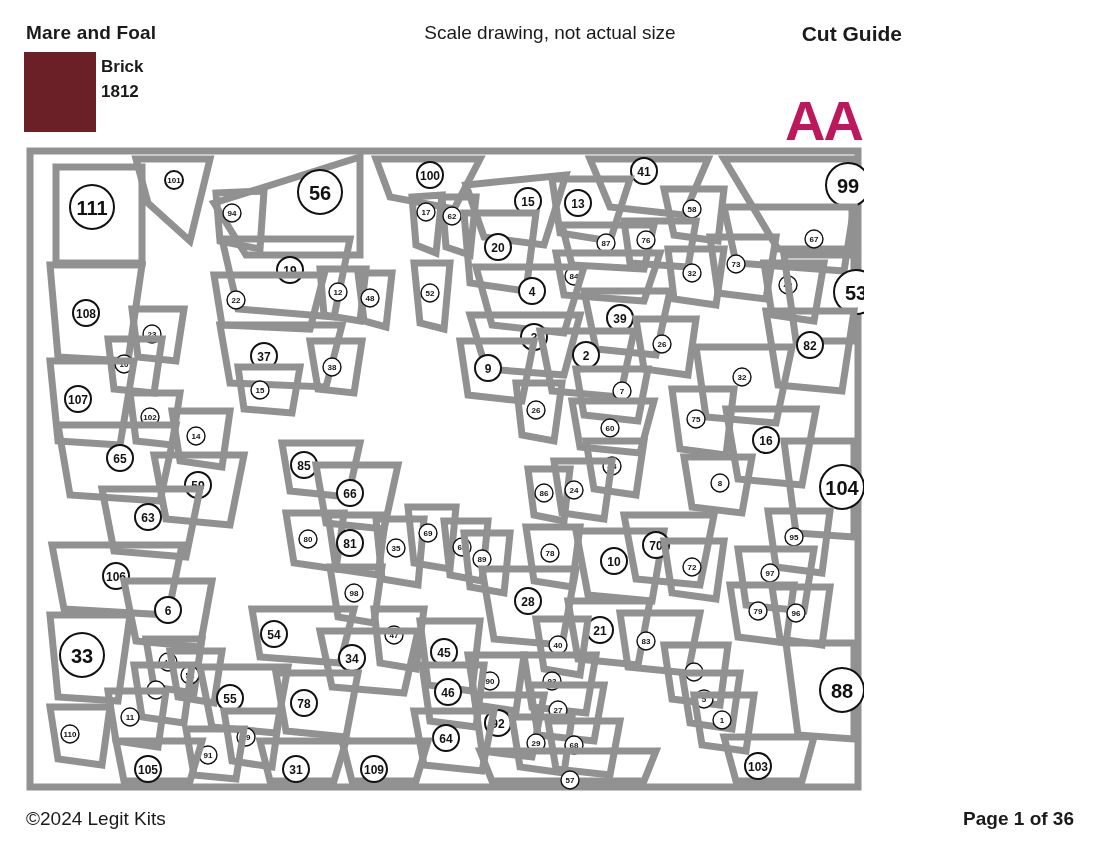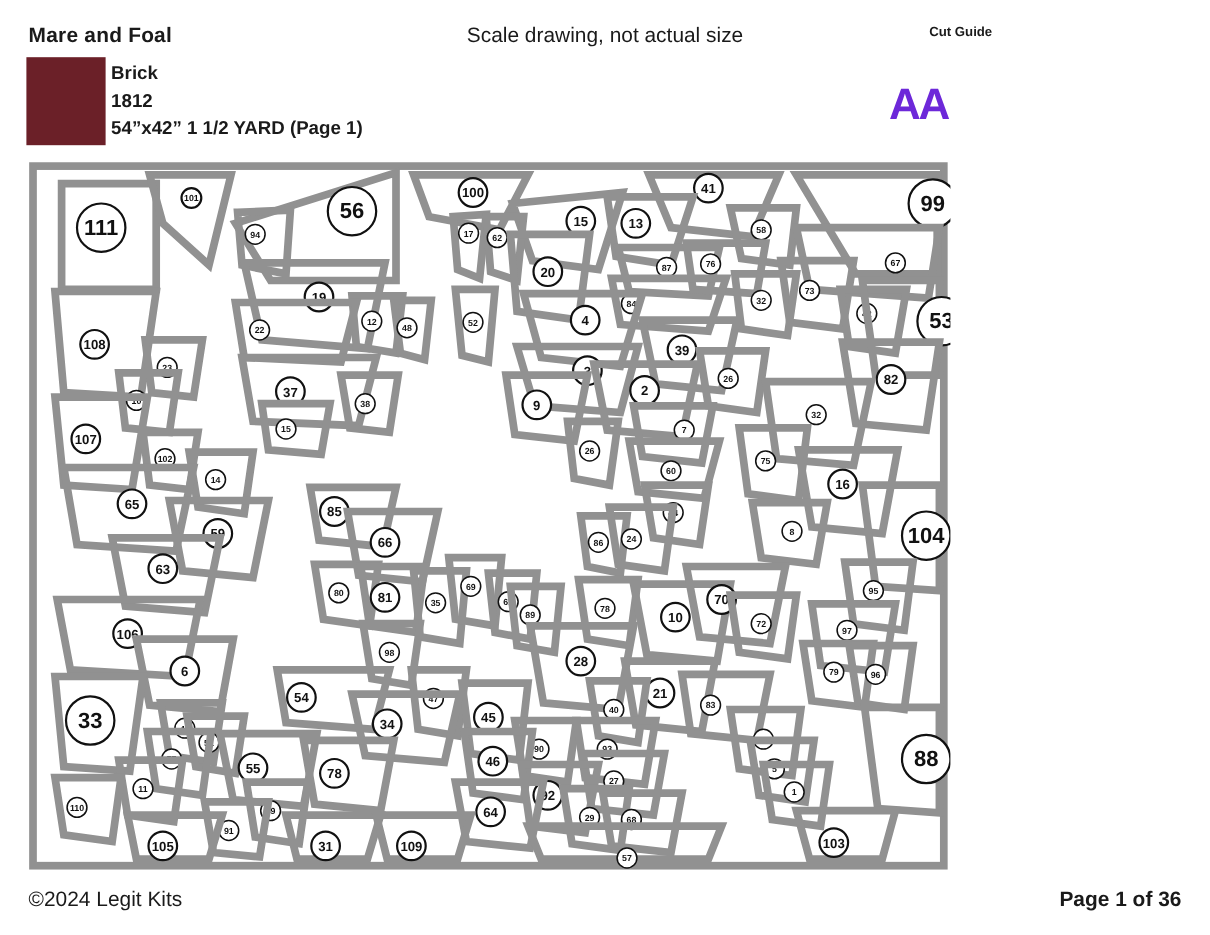--- a/index.html
+++ b/index.html
@@ -41,21 +41,21 @@
     top: 0;
     width: 1100px;
     text-align: center;
     font-size: 19px;
     font-weight: normal;
   }
   .hdr-right {
     position: absolute;
     right: 26px;
     top: 0;
-    font-size: 12px;
+    font-size: 21px;
     font-weight: bold;
     text-align: right;
   }
   
   .swatch {
     position: absolute;
     left: 24px;
     top: 52px;
     width: 72px;
     height: 80px;
@@ -66,24 +66,24 @@
     left: 101px;
     top: 54px;
     font-size: 17px;
     font-weight: bold;
     line-height: 1.48;
   }
   .fabric-info div { white-space: nowrap; }
   .aa-mark {
     position: absolute;
     right: 238px;
-    top: 73px;
-    font-size: 40px;
+    top: 88px;
+    font-size: 56px;
     font-weight: bold;
-    color: #6d28d9;
+    color: #be185d;
     letter-spacing: -2px;
   }
   
   .ftr-left {
     position: absolute;
     left: 26px;
     bottom: 20px;
     font-size: 19px;
     font-weight: normal;
   }
@@ -135,21 +135,20 @@
     <div class="hdr-left">Mare and Foal</div>
     <div class="hdr-center">Scale drawing, not actual size</div>
     <div class="hdr-right">Cut Guide</div>
   </div>
 
   <div class="swatch" style="background: rgb(107, 32, 40);"></div>
 
   <div class="fabric-info">
     <div>Brick</div>
     <div>1812</div>
-    <div>54”x42” 1 1/2 YARD (Page 1)</div>
   </div>
 
   <div class="aa-mark">AA</div>
 
   <div class="diagram-wrap">
     <svg id="diagram-svg" width="840" height="648" viewBox="0 0 840 648">
         <rect x="6" y="6" width="828" height="636" class="frame"></rect>
         <g>
           <polygon points="32,22 118,22 118,118 32,118" class="piece-outline"></polygon>
           <circle cx="68" cy="62" r="22" class="lbl-circle" stroke-width="2"></circle>

